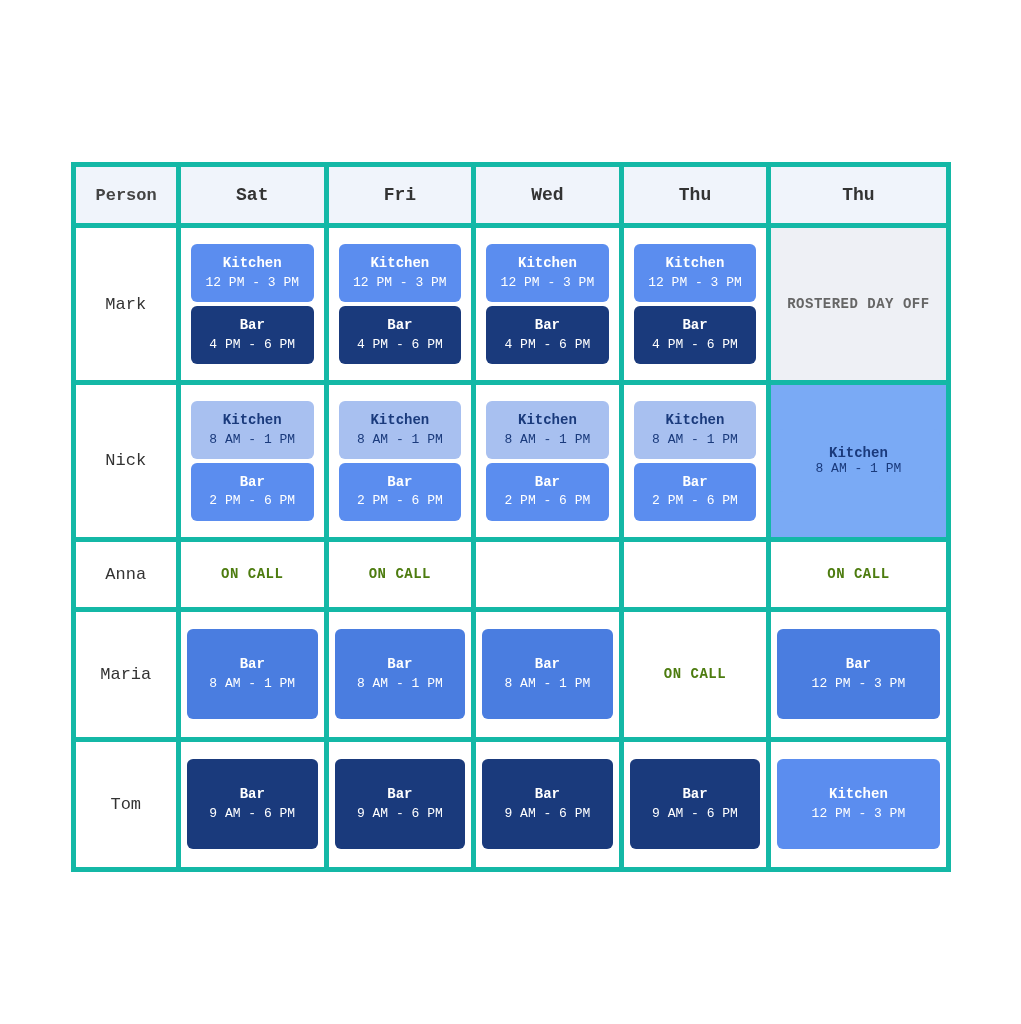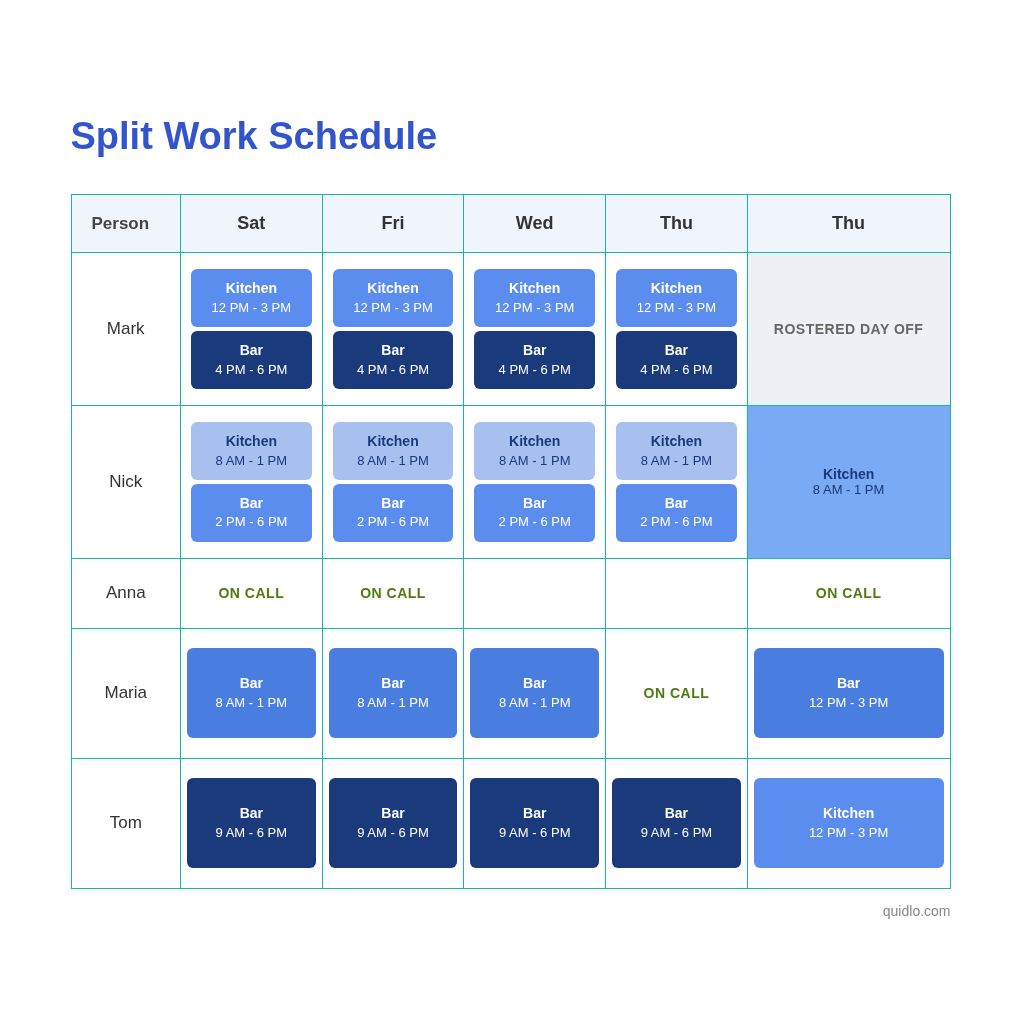--- a/index.html
+++ b/index.html
@@ -28,23 +28,24 @@
     }
 
     .schedule-table {
       width: 100%;
       border-collapse: collapse;
       border: 1px solid #d0d8e8;
     }
 
     .schedule-table th,
     .schedule-table td {
-      border: 1px solid #14b8a6;
+      border: 5px solid #14b8a6;
       text-align: center;
       vertical-align: middle;
+      font-family: Liberation Mono, monospace;
     }
 
     
     .header-row th {
       background: #f0f4fb;
       color: #333;
       font-size: 18px;
       font-weight: 600;
       padding: 18px 10px;
     }
@@ -186,21 +187,20 @@
 
     .fri-nick-cell {
       background: #7aaaf5;
       padding: 6px;
     }
   </style>
 </head>
 <body>
 
 <div class="page-container">
-  <h1 class="page-title">Split Work Schedule</h1>
 
   <table class="schedule-table">
     <thead>
       <tr class="header-row">
         <th class="person-header">Person</th>
         <th>Sat</th>
         <th>Fri</th>
         <th>Wed</th>
         <th>Thu</th>
         <th>Thu</th>
@@ -408,14 +408,13 @@
         <td class="schedule-cell">
           <div class="shift-block kitchen-medium" style="height:90px; justify-content:center;">
             <span class="shift-name">Kitchen</span>
             <span class="shift-time">12 PM  - 3 PM</span>
           </div>
         </td>
       </tr>
     </tbody>
   </table>
 
-  <div class="footer">quidlo.com</div>
 </div>
 
 </body></html>

